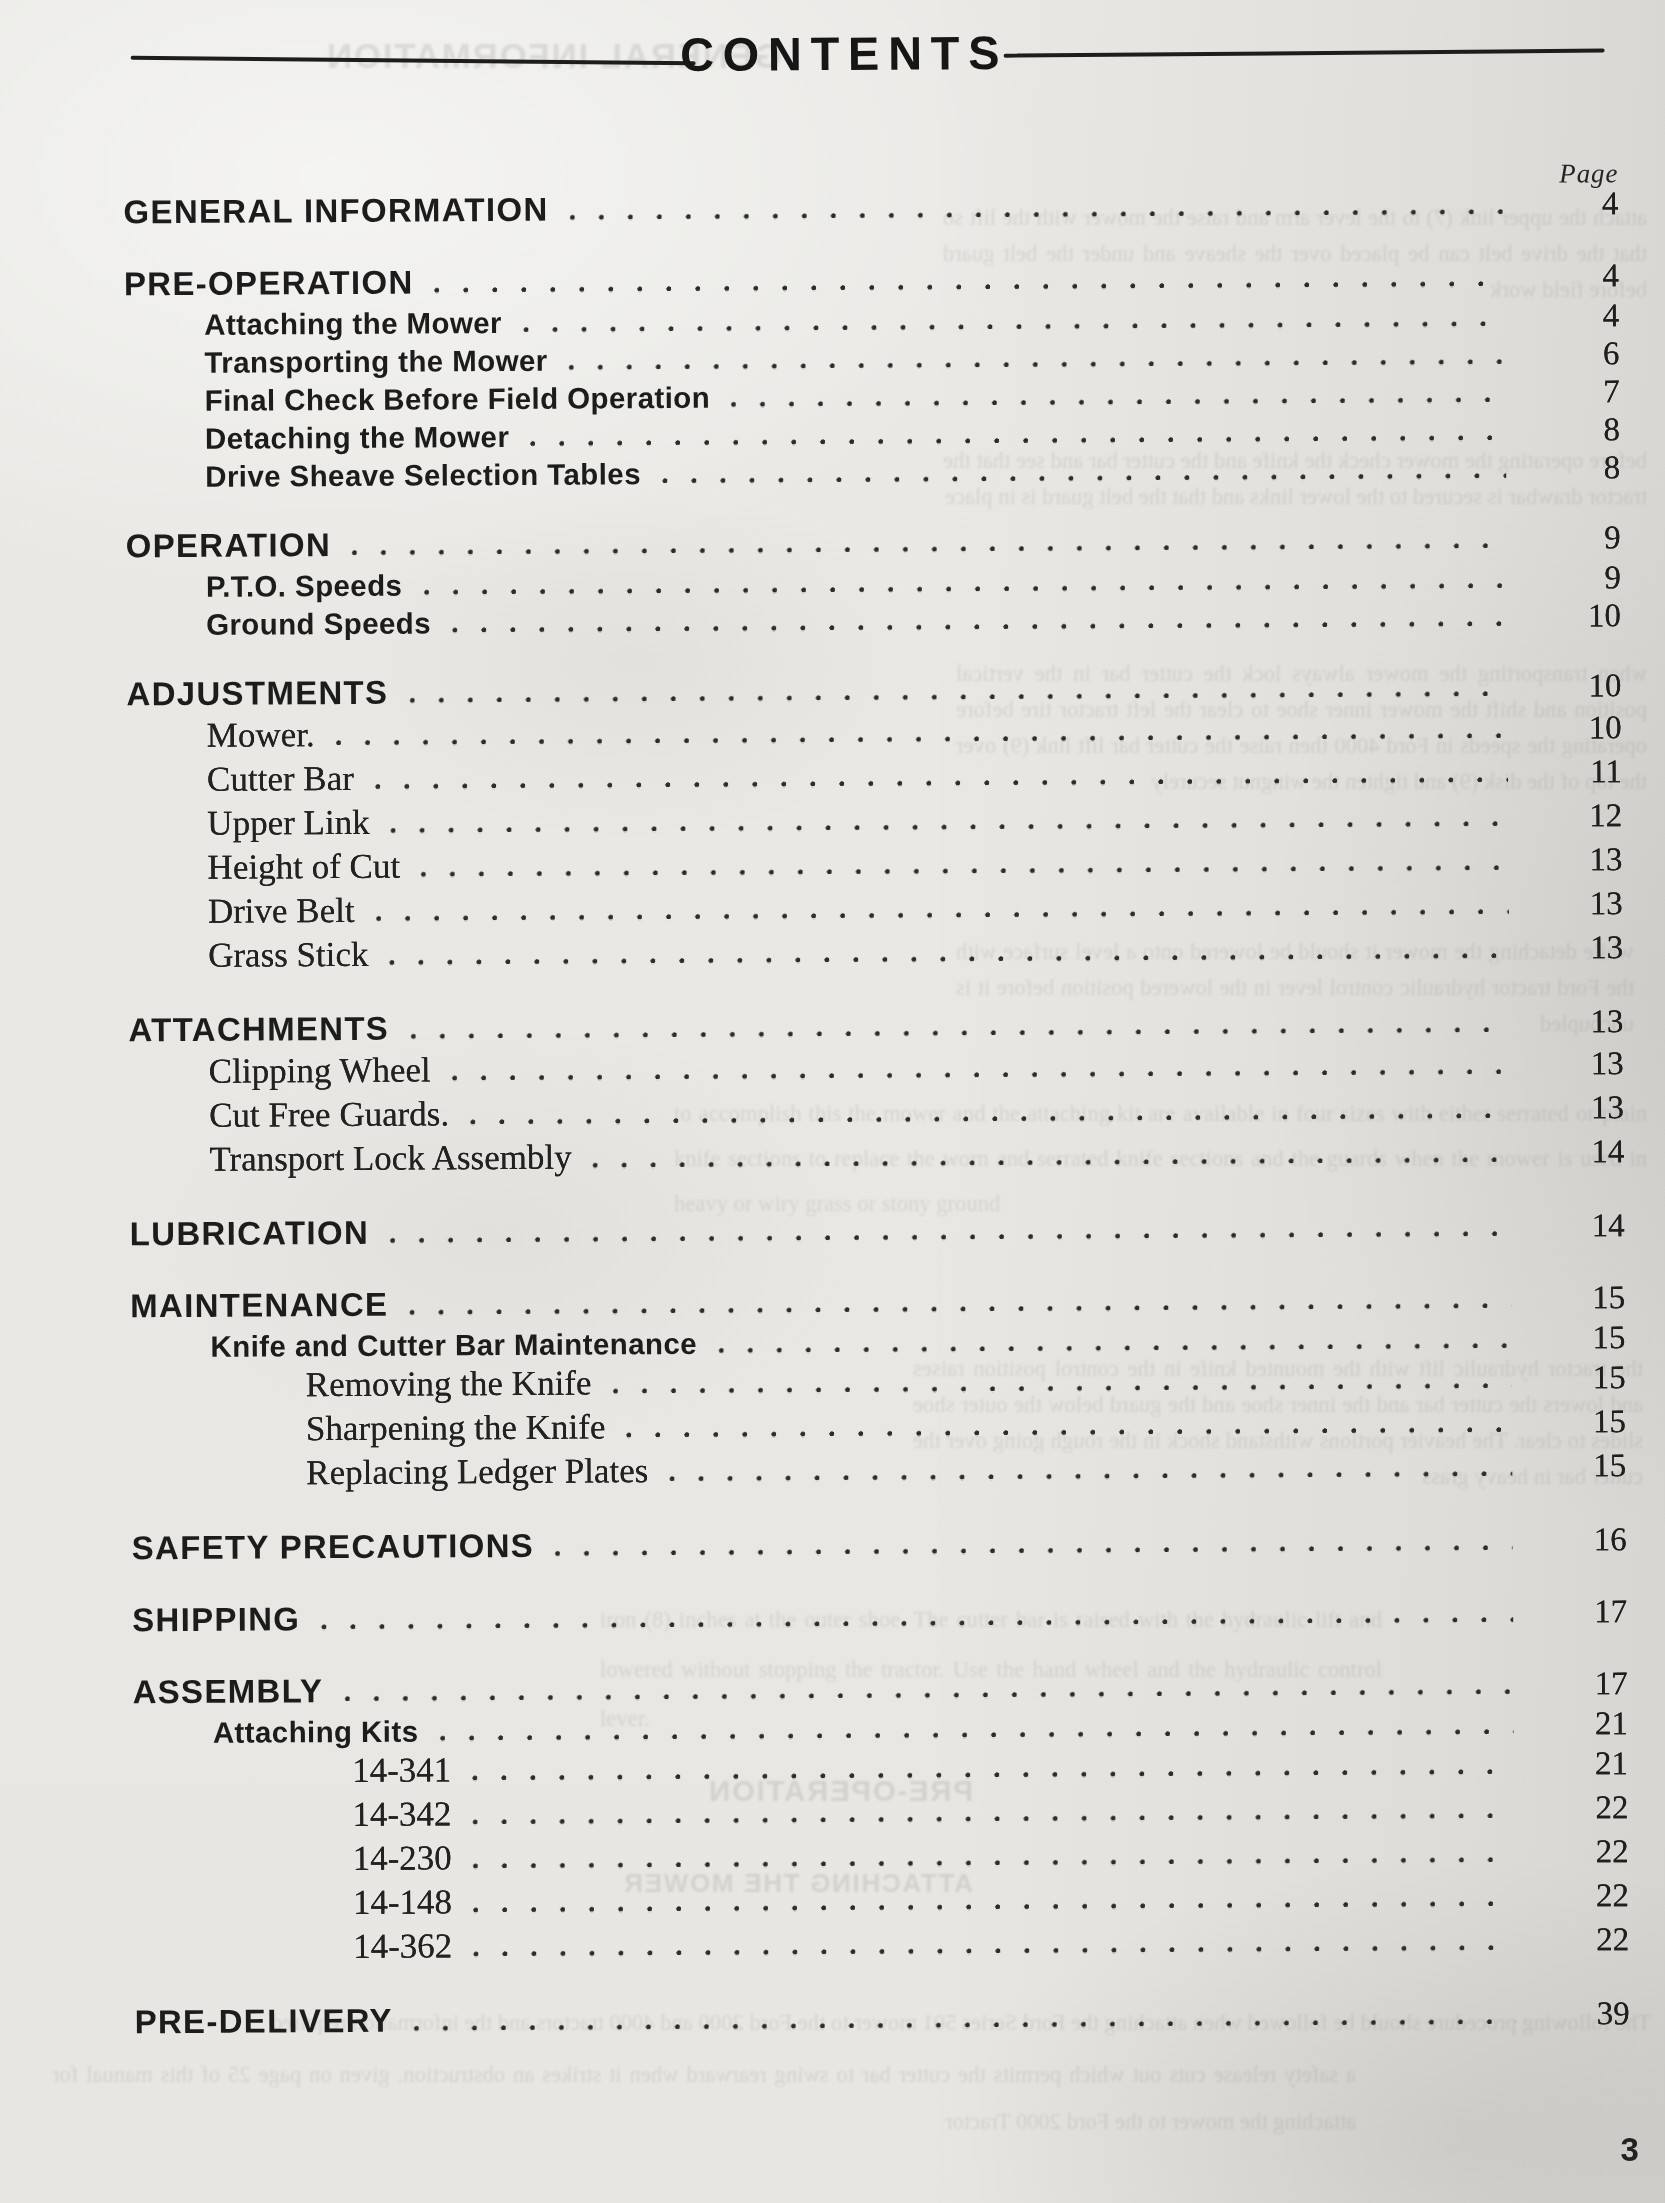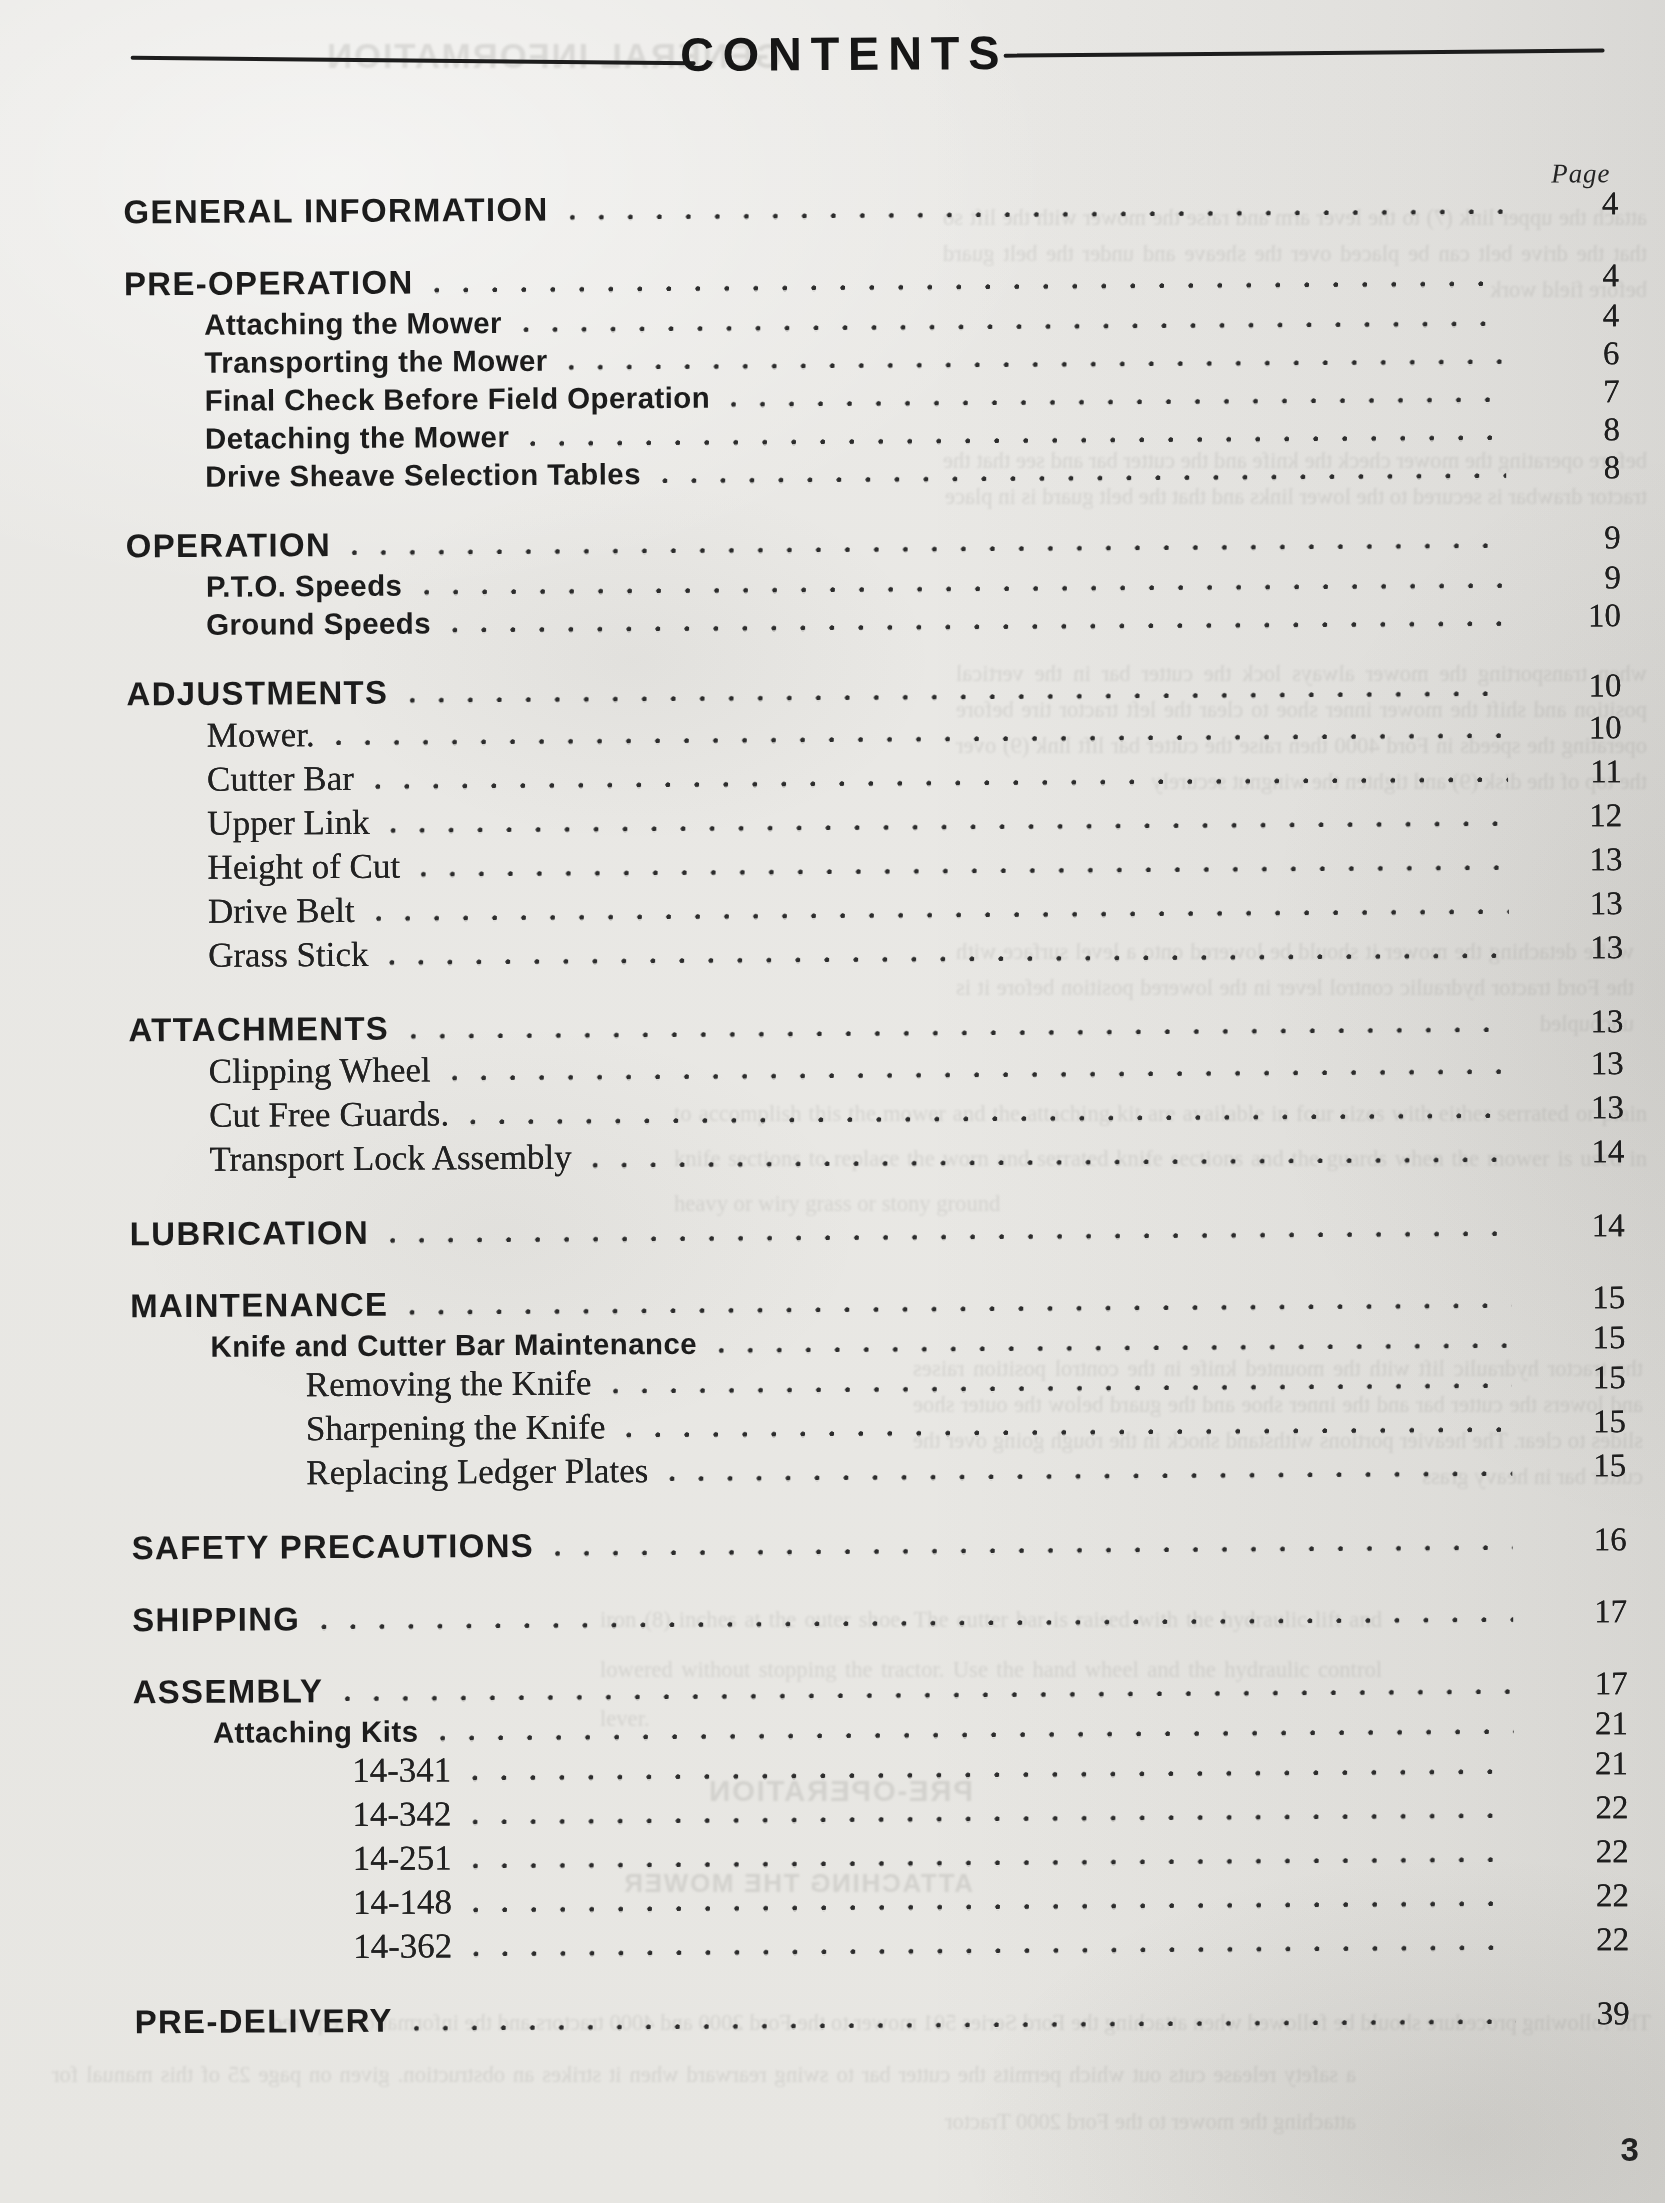--- a/index.html
+++ b/index.html
@@ -24,21 +24,21 @@
   .header{position:absolute;top:0;left:0;right:0;height:200px;}
   .title{
     position:absolute;top:26px;left:0;width:100%;text-align:center;
     font-weight:bold;font-size:47px;letter-spacing:8.7px;color:#161616;
     text-indent:35px;
   }
   .rule{position:absolute;background:#1d1d1d;height:4.3px;border-radius:2.6px;}
   .rule-left{left:137px;top:56px;width:565px;transform:rotate(.9deg);}
   .rule-right{left:1010px;top:54px;width:601px;transform:rotate(-.15deg);}
   .page-col-label{
-    position:absolute;top:163px;right:50px;
+    position:absolute;top:163px;right:42px;
     font-family:"Liberation Serif",serif;font-style:italic;
     font-size:27px;color:#242424;letter-spacing:0.9px;
   }
   
   .toc{position:absolute;top:189px;left:0;right:0;}
   .row{display:flex;align-items:baseline;height:41px;padding-right:42px;color:#1c1c1c;}
   .row.group{margin-top:31px;}
   .row .label{white-space:nowrap;}
   .row.caps{height:41px;}
   .row.caps .label{margin-left:129px;font-weight:bold;font-size:33px;letter-spacing:1.3px;}
@@ -298,21 +298,21 @@
     <span class="pagenum">21</span>
   </div>
 
   <div class="row kit">
     <span class="label">14-342</span>
     <div class="leader"></div>
     <span class="pagenum">22</span>
   </div>
 
   <div class="row kit">
-    <span class="label">14-251</span>
+    <span class="label">14-230</span>
     <div class="leader"></div>
     <span class="pagenum">22</span>
   </div>
 
   <div class="row kit">
     <span class="label">14-148</span>
     <div class="leader"></div>
     <span class="pagenum">22</span>
   </div>
 

